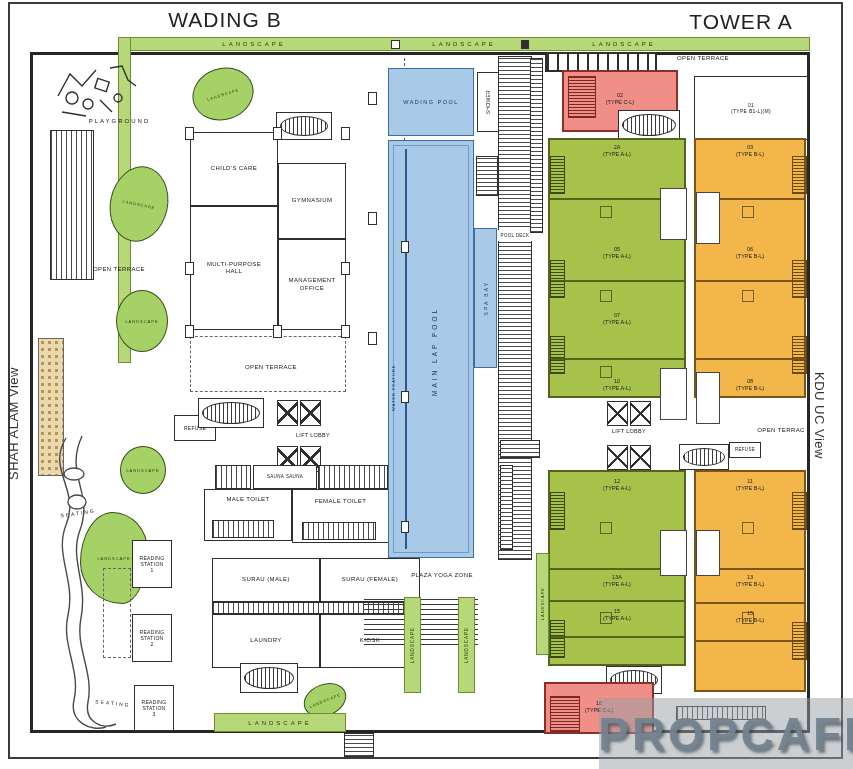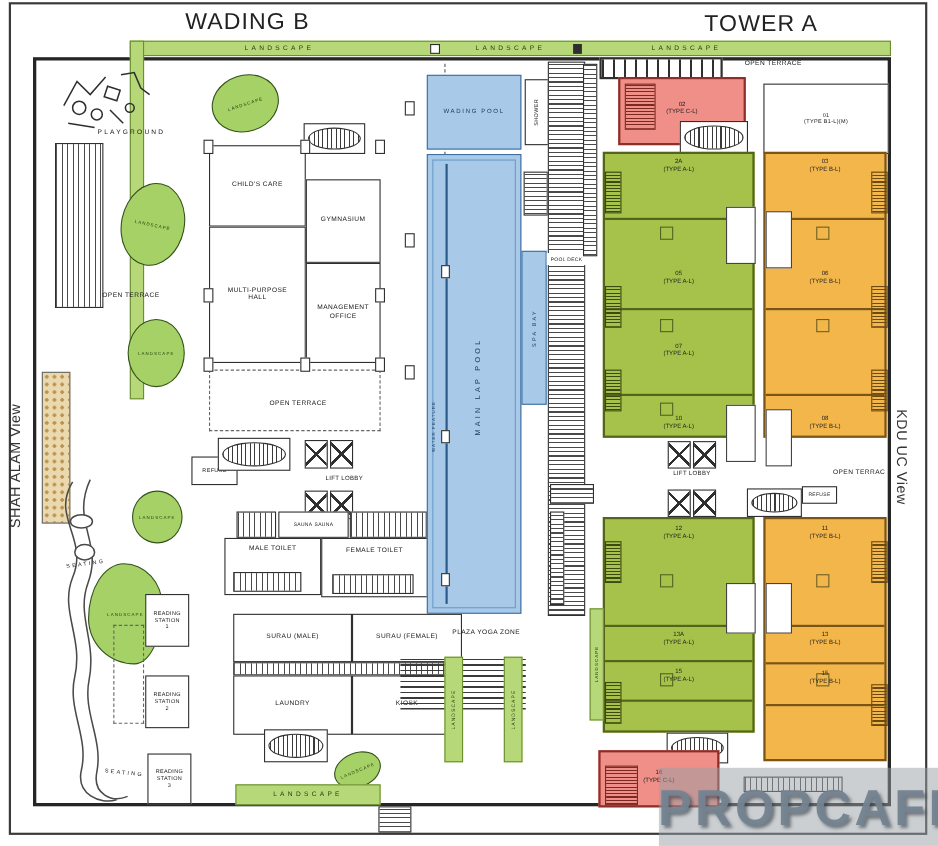--- a/index.html
+++ b/index.html
@@ -50,21 +50,21 @@
 </style>
 </head>
 <body>
 
 <div id="canvas">
 
   <div class="abs frame" style="left:8px;top:2px;width:835px;height:757px;"></div>
   <div class="abs boundary" style="left:30px;top:52px;width:780px;height:681px;"></div>
 
   <div class="abs title" style="left:140px;top:8px;width:170px;">WADING B</div>
-  <div class="abs title" style="left:607px;top:10px;width:170px;">TOWER A</div>
+  <div class="abs title" style="left:656px;top:10px;width:170px;">TOWER A</div>
 
   <div class="abs viewlbl vt-up" style="left:6px;top:310px;height:170px;">SHAH ALAM View</div>
   <div class="abs viewlbl vt-down" style="left:812px;top:372px;height:140px;">KDU UC View</div>
 
   <div class="abs strip" style="left:118px;top:37px;width:692px;height:14px;">
     <div class="abs striplbl" style="left:50px;top:3px;width:170px;">LANDSCAPE</div>
     <div class="abs striplbl" style="left:295px;top:3px;width:100px;">LANDSCAPE</div>
     <div class="abs striplbl" style="left:455px;top:3px;width:100px;">LANDSCAPE</div>
     <div class="abs col" style="left:272px;top:2px;width:9px;height:9px;"></div>
     <div class="abs" style="left:402px;top:2px;width:8px;height:9px;background:#2f2f2f;"></div>

